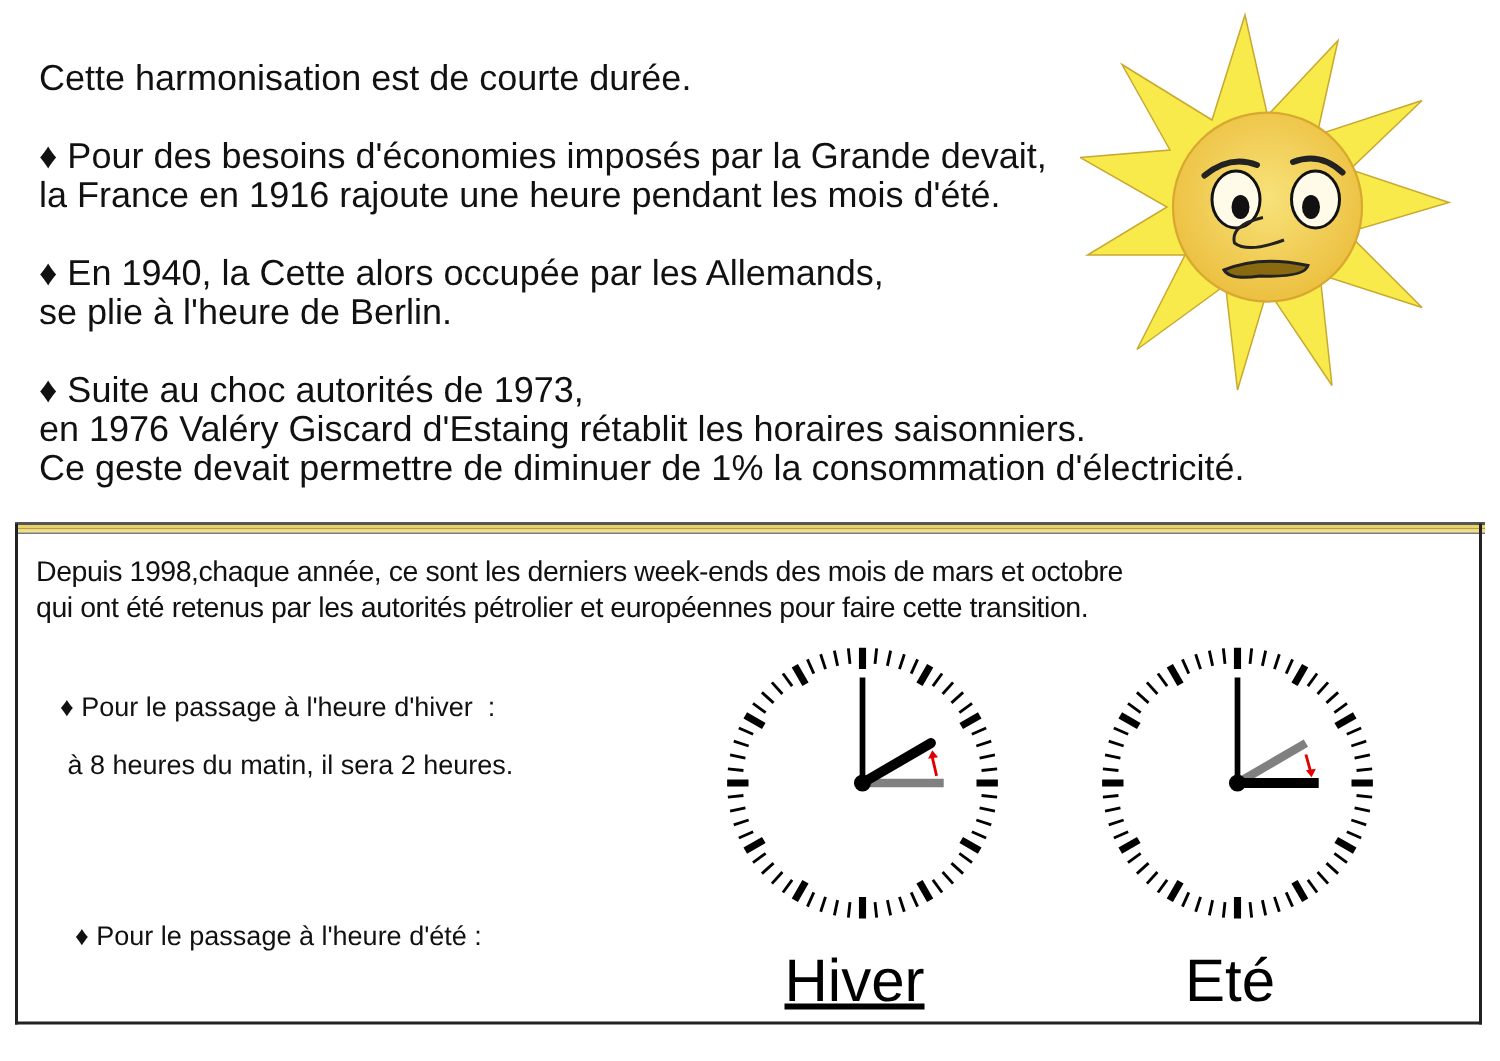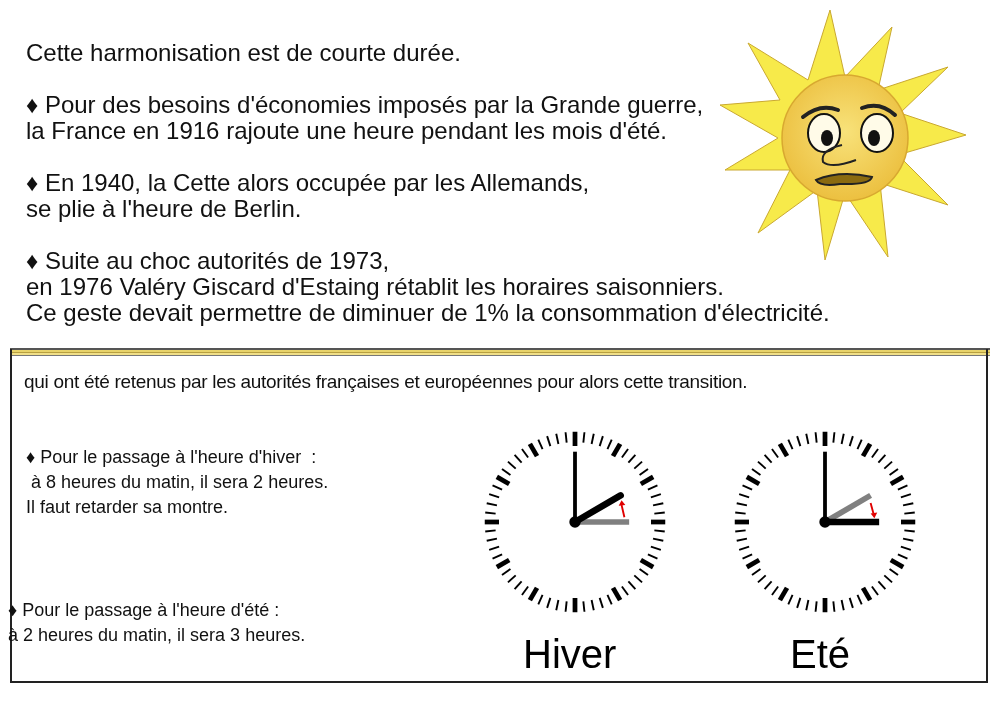--- a/index.html
+++ b/index.html
@@ -17,36 +17,36 @@
   }
   .box-top { position:absolute; left:10px; top:348px; width:980px; height:8px; }
   .box-top .l1 { position:absolute; left:0; top:0; width:100%; height:2px; background:#555; }
   .box-top .l2 { position:absolute; left:0; top:2px; width:100%; height:2px; background:#e8d36a; }
   .box-top .l3 { position:absolute; left:0; top:4px; width:100%; height:1px; background:#b8a040; }
   .box-top .l4 { position:absolute; left:0; top:5px; width:100%; height:2px; background:#f0df88; }
   .box-top .l5 { position:absolute; left:0; top:7px; width:100%; height:1px; background:#777; }
   .intro { position:absolute; left:24px; top:370px; font-size:19px; line-height:24px; letter-spacing:-0.3px; }
   .intro p { margin:0; }
   .hiver-text { position:absolute; left:26px; top:445px; font-size:18px; line-height:25px; }
-  .ete-text { position:absolute; left:8px; top:598px; font-size:18px; line-height:25px; }
-  .hiver-text p, .ete-text p { margin:0; }
+  .ete-text { position:absolute; left:36px; top:598px; font-size:18px; line-height:25px; }
+  .hiver-text p, .ete-text p { margin:14px; }
   .clock { position:absolute; width:190px; height:190px; }
   .clock-hiver { left:480px; top:427px; }
   .clock-ete { left:730px; top:427px; }
   .clock-label { position:absolute; font-size:40px; line-height:44px; color:#000; }
-  .label-hiver { left:523px; top:632px; }
+  .label-hiver { left:523px; top:632px;text-decoration:underline; }
   .label-ete { left:790px; top:632px; }
 </style>
 </head>
 <body>
 
 <div class="top-text">
   <p>Cette harmonisation est de courte durée.</p>
   <div class="gap"></div>
-  <p>♦ Pour des besoins d'économies imposés par la Grande guerre,</p>
+  <p>♦ Pour des besoins d'économies imposés par la Grande devait,</p>
   <p>la France en 1916 rajoute une heure pendant les mois d'été.</p>
   <div class="gap"></div>
   <p>♦ En 1940, la Cette alors occupée par les Allemands,</p>
   <p>se plie à l'heure de Berlin.</p>
   <div class="gap"></div>
   <p>♦ Suite au choc autorités de 1973,</p>
   <p>en 1976 Valéry Giscard d'Estaing rétablit les horaires saisonniers.</p>
   <p>Ce geste devait permettre de diminuer de 1% la consommation d'électricité.</p>
 </div>
 
@@ -72,32 +72,31 @@
 <div class="box-top">
   <div class="l1"></div>
     <div class="l2"></div>
     <div class="l3"></div>
     <div class="l4"></div>
     <div class="l5"></div>
 </div>
 <div class="box"></div>
 
 <div class="intro">
-  <p>qui ont été retenus par les autorités françaises et européennes pour alors cette transition.</p>
+  <p>Depuis 1998,chaque année, ce sont les derniers week-ends des mois de mars et octobre</p>
+  <p>qui ont été retenus par les autorités pétrolier et européennes pour faire cette transition.</p>
 </div>
 
 <div class="hiver-text">
   <p style="white-space:pre;">♦ Pour le passage à l'heure d'hiver  :</p>
   <p style="white-space:pre;"> à 8 heures du matin, il sera 2 heures.</p>
-  <p>Il faut retarder sa montre.</p>
 </div>
 
 <div class="ete-text">
   <p>♦ Pour le passage à l'heure d'été :</p>
-  <p>à 2 heures du matin, il sera 3 heures.</p>
 </div>
 
 <svg class="clock clock-hiver" viewBox="-100 -100 200 200">
   <g class="ticks">
       <line x1="0" y1="-80" x2="0" y2="-95" stroke="#000" stroke-width="5"></line>
       <line x1="8.78039091448289" y1="-83.53983921093496" x2="9.930204010427078" y2="-94.47958005998596" stroke="#000" stroke-width="2"></line>
       <line x1="17.464582028691783" y1="-82.16439846163968" x2="19.751610627687135" y2="-92.92402206971154" stroke="#000" stroke-width="2"></line>
       <line x1="25.957427527495582" y1="-79.88874736879289" x2="29.35661446562" y2="-90.35036904803958" stroke="#000" stroke-width="2"></line>
       <line x1="34.16587801836721" y1="-76.73781844197848" x2="38.63998109220101" y2="-86.78681847604709" stroke="#000" stroke-width="2"></line>
       <line x1="39.99999999999999" y1="-69.2820323027551" x2="47.49999999999999" y2="-82.27241335952168" stroke="#000" stroke-width="5"></line>

